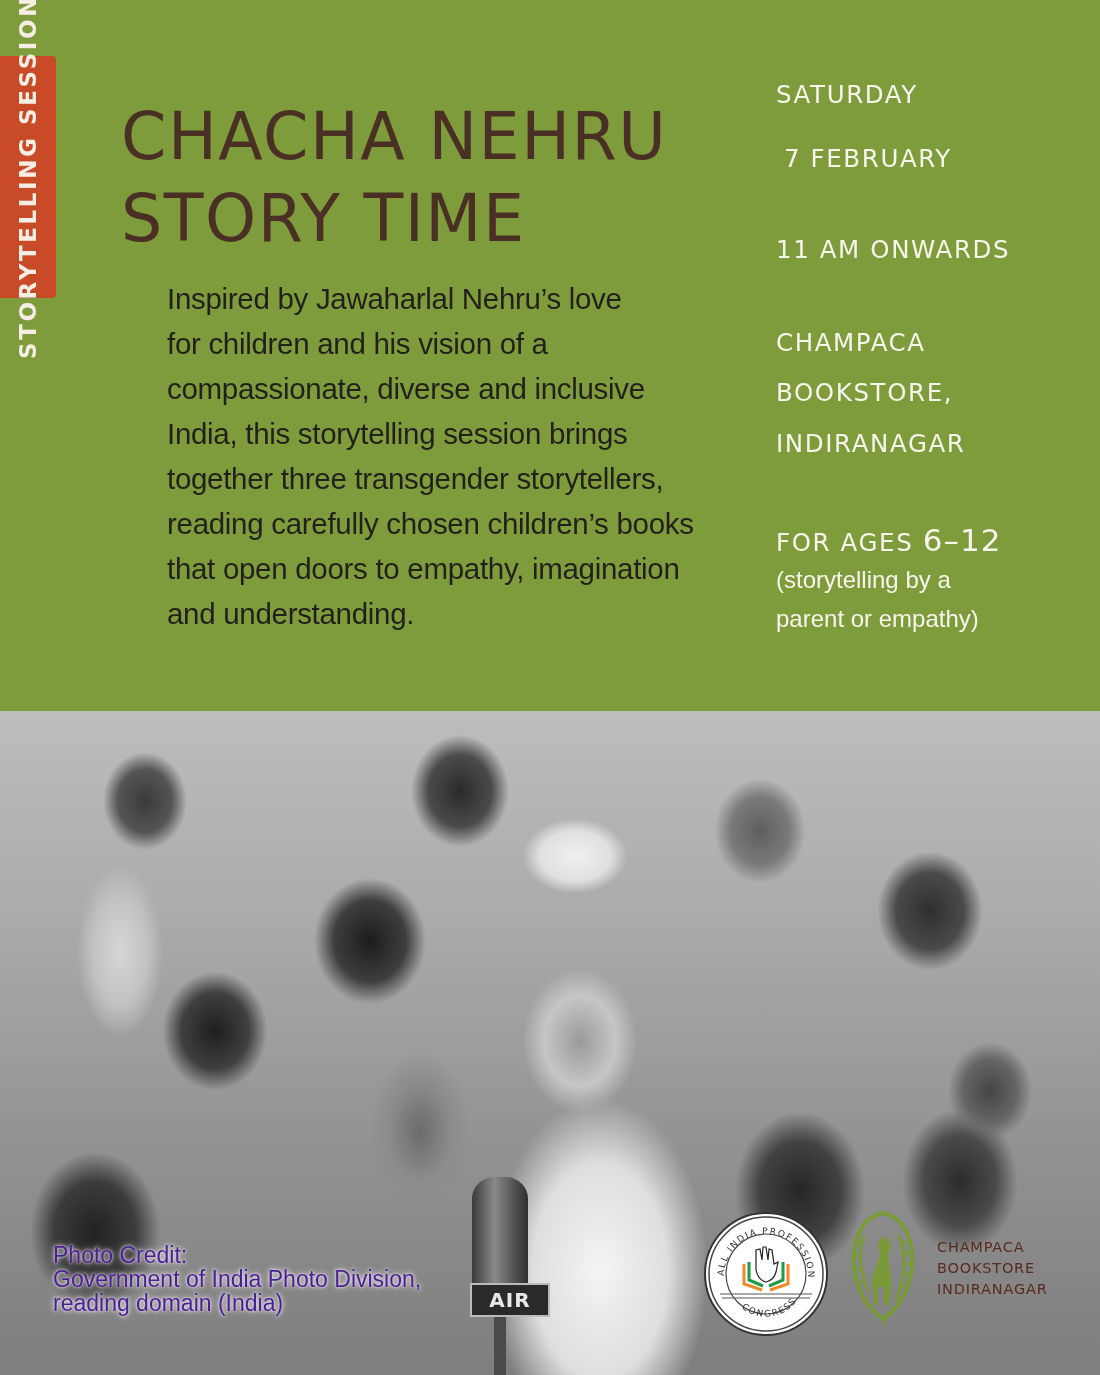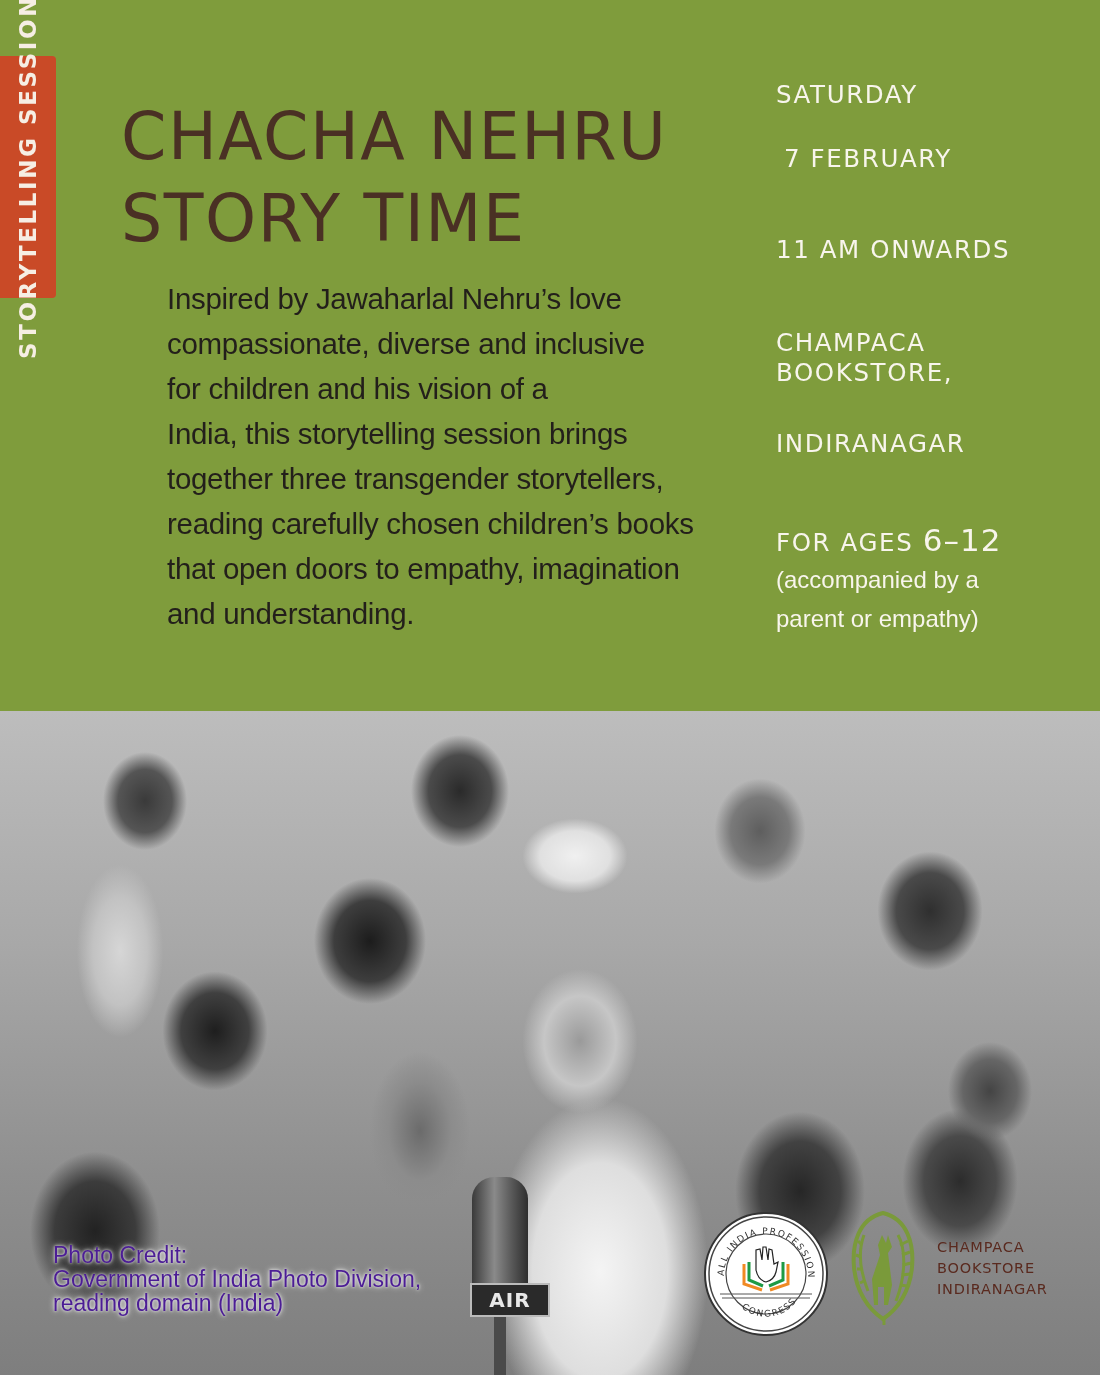--- a/index.html
+++ b/index.html
@@ -105,38 +105,38 @@
       <span>STORYTELLING SESSION</span>
     </div>
 
     <div class="title">
       <div>CHACHA NEHRU</div>
       <div>STORY TIME</div>
     </div>
 
     <div class="desc">
       <div>Inspired by Jawaharlal Nehru’s love</div>
+      <div>for children and his vision of a</div>
       <div>compassionate, diverse and inclusive</div>
-      <div>for children and his vision of a</div>
       <div>India, this storytelling session brings</div>
       <div>together three transgender storytellers,</div>
       <div>reading carefully chosen children’s books</div>
       <div>that open doors to empathy, imagination</div>
       <div>and understanding.</div>
     </div>
 
     <div class="info">
       <div class="caps" style="top:80px;">SATURDAY</div>
       <div class="caps" style="top:144px; left:8px;">7 FEBRUARY</div>
       <div class="caps" style="top:235px;">11 AM ONWARDS</div>
       <div class="caps" style="top:328px;">CHAMPACA</div>
-      <div class="caps" style="top:358px;">BOOKSTORE,</div>
+      <div class="caps" style="top:378px;">BOOKSTORE,</div>
       <div class="caps" style="top:429px;">INDIRANAGAR</div>
       <div class="caps" style="top:522px;"><span>FOR AGES </span><span class="num">6–12</span></div>
-      <div class="small" style="top:566px;">(accompanied by a</div>
+      <div class="small" style="top:566px;">(storytelling by a</div>
       <div class="small" style="top:605px;">parent or empathy)</div>
     </div>
   </div>
 
   <div class="photo">
     <div class="mic"></div>
     <div class="mic-label">AIR</div>
     <div class="mic-stand"></div>
   </div>
 

